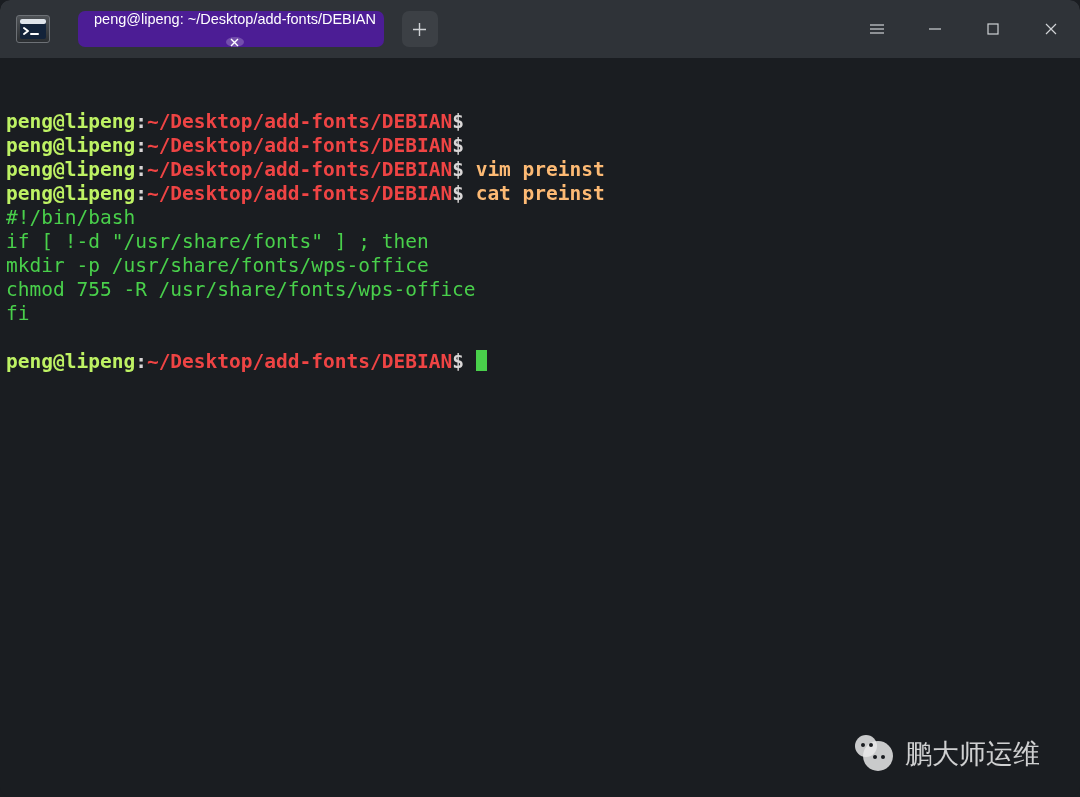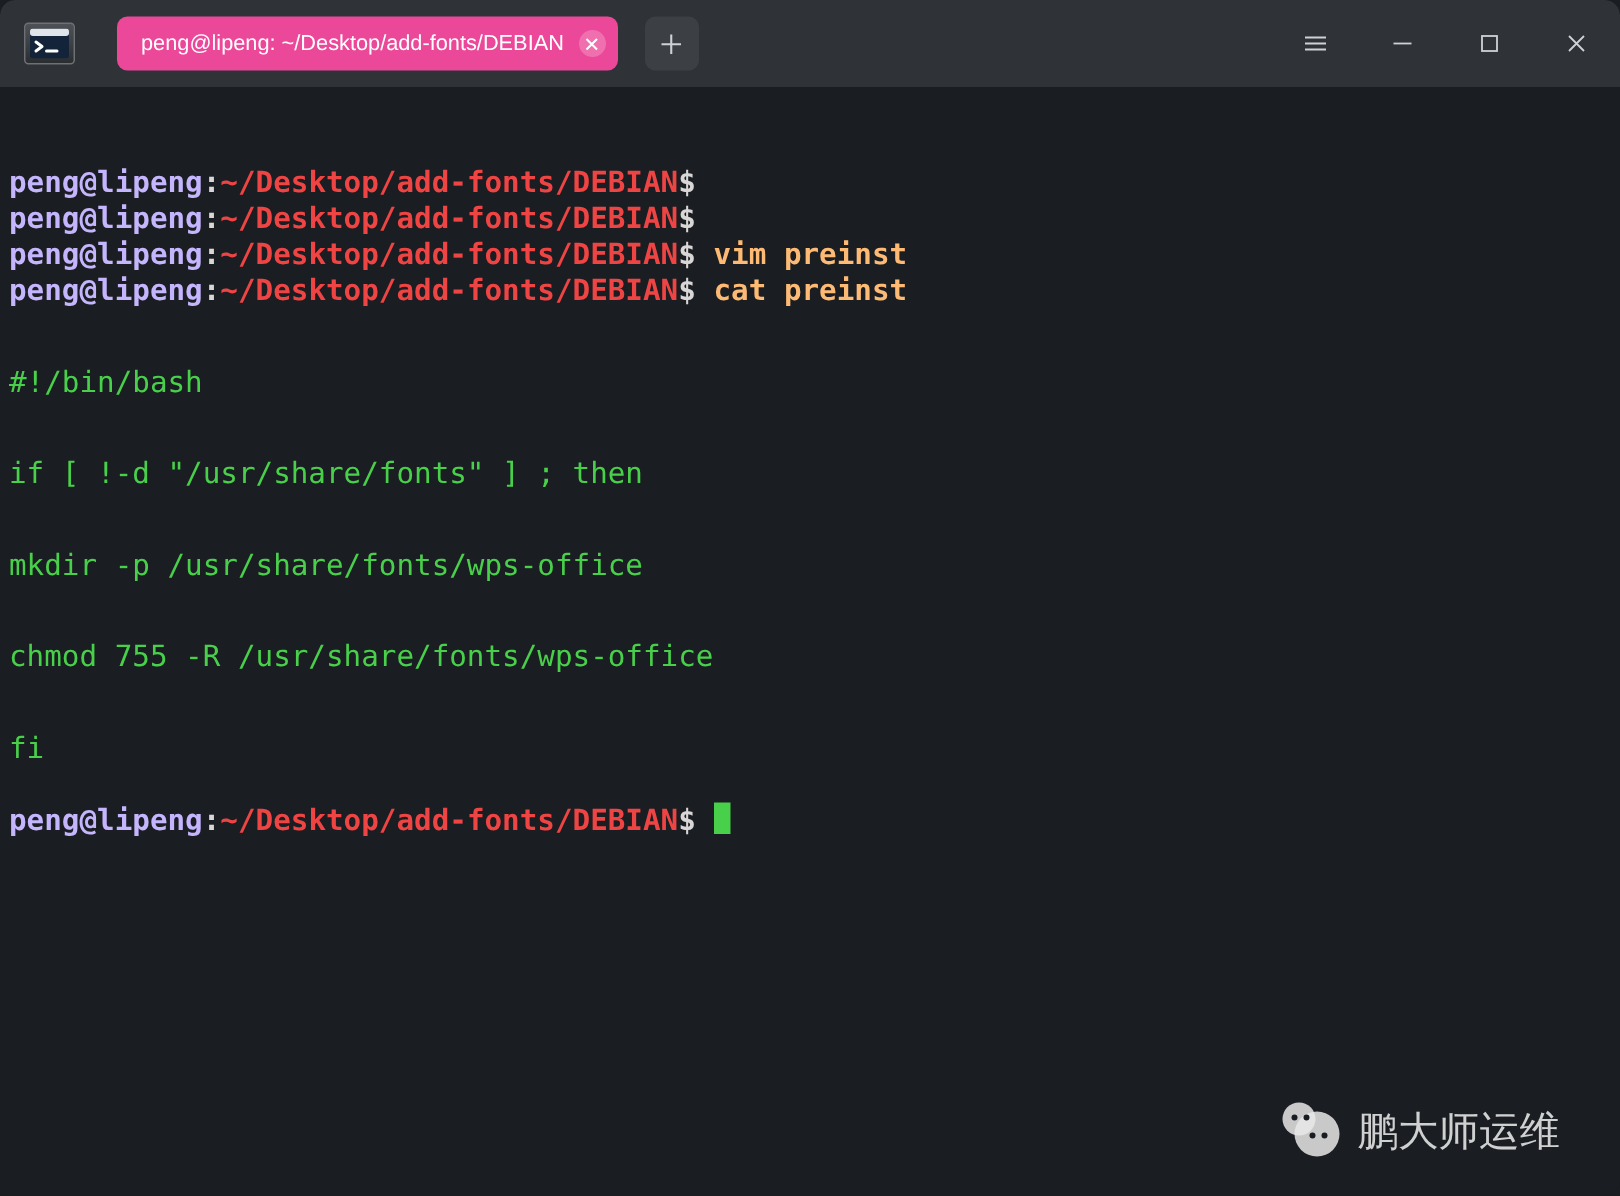--- a/index.html
+++ b/index.html
@@ -22,30 +22,31 @@
     border: 1px solid #6d7176;
     border-radius: 3px;
     display: flex; align-items: center; justify-content: center;
     margin-right: 28px; margin-left: 6px;
     position: relative;
   }
   .app-icon svg { width: 26px; height: 20px; }
 
   .tab {
     height: 36px;
-    background: #ec4899;
+    background: #4c1d95;
     border-radius: 7px;
     display: flex; align-items: center;
     padding: 0 8px 0 16px;
     color: #fff;
     font-family: "Segoe UI", sans-serif;
     font-size: 14.5px;
     font-weight: 500;
     gap: 10px;
     cursor: pointer;
+    flex-direction: column;
   }
   .tab-close {
     width: 18px; height: 18px;
     border-radius: 50%;
     background: rgba(255,255,255,0.22);
     display: flex; align-items: center; justify-content: center;
     font-size: 11px; line-height: 1;
     cursor: pointer;
   }
   .new-tab {
@@ -76,26 +77,26 @@
     background: #1a1d21;
     border-radius: 0 0 10px 10px;
     padding: 4px 6px;
     font-size: 19.5px;
     line-height: 24px;
     font-weight: bold;
     color: #d0d0d0;
     white-space: pre;
     position: relative;
   }
-  .c-user { color: #c4b5fd; }  
+  .c-user { color: #bef264; }  
   .c-sep  { color: #d9d6d6; }  
   .c-path { color: #ef4444; }  
   .c-doll { color: #d9d6d6; }  
   .c-cmd  { color: #fdba74; font-weight: bold; }
-  .c-out  { color: #49d04b; font-weight: normal; margin-top: 37px; }
+  .c-out  { color: #49d04b; font-weight: normal; }
   .cursor {
     display: inline-block; width: 11px; height: 21px;
     background: #49d04b; vertical-align: -3px;
   }
   .prompt-line { display: block; }
 
   
   .watermark {
     position: absolute;
     right: 40px; bottom: 22px;

